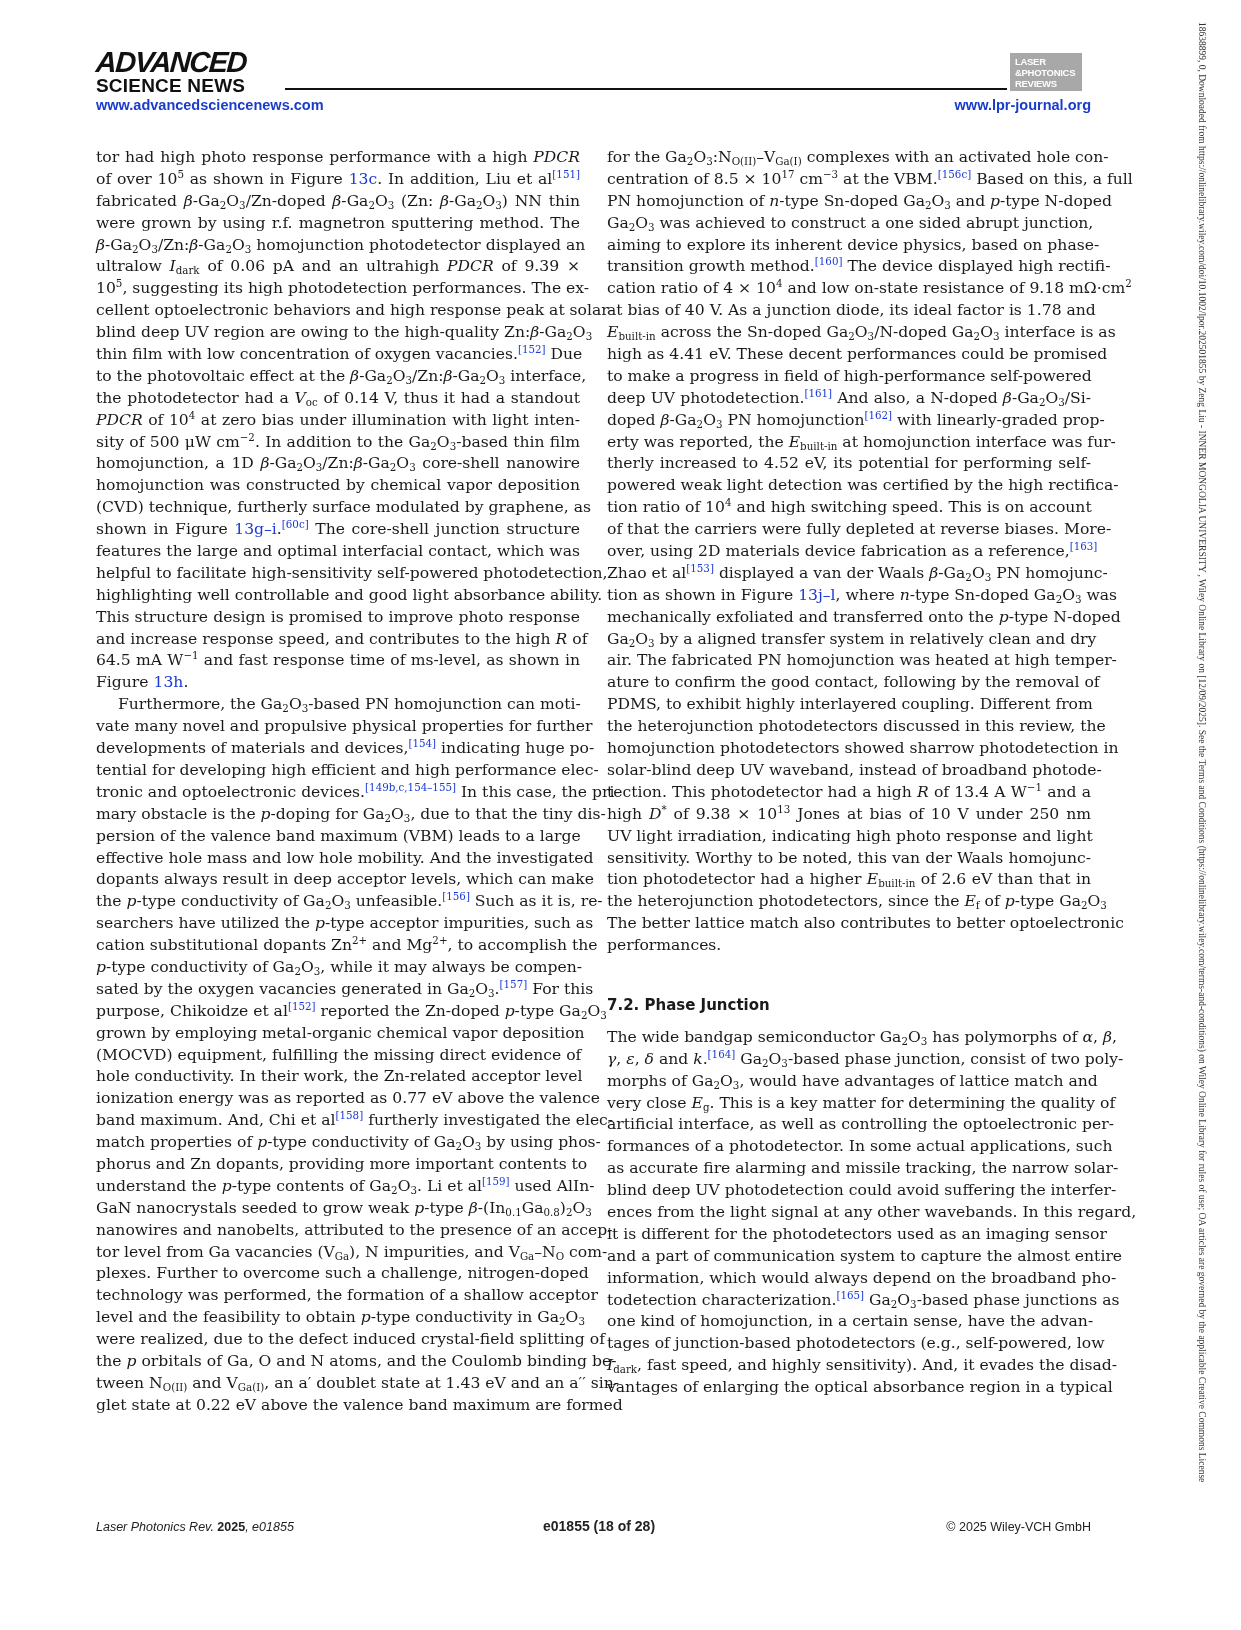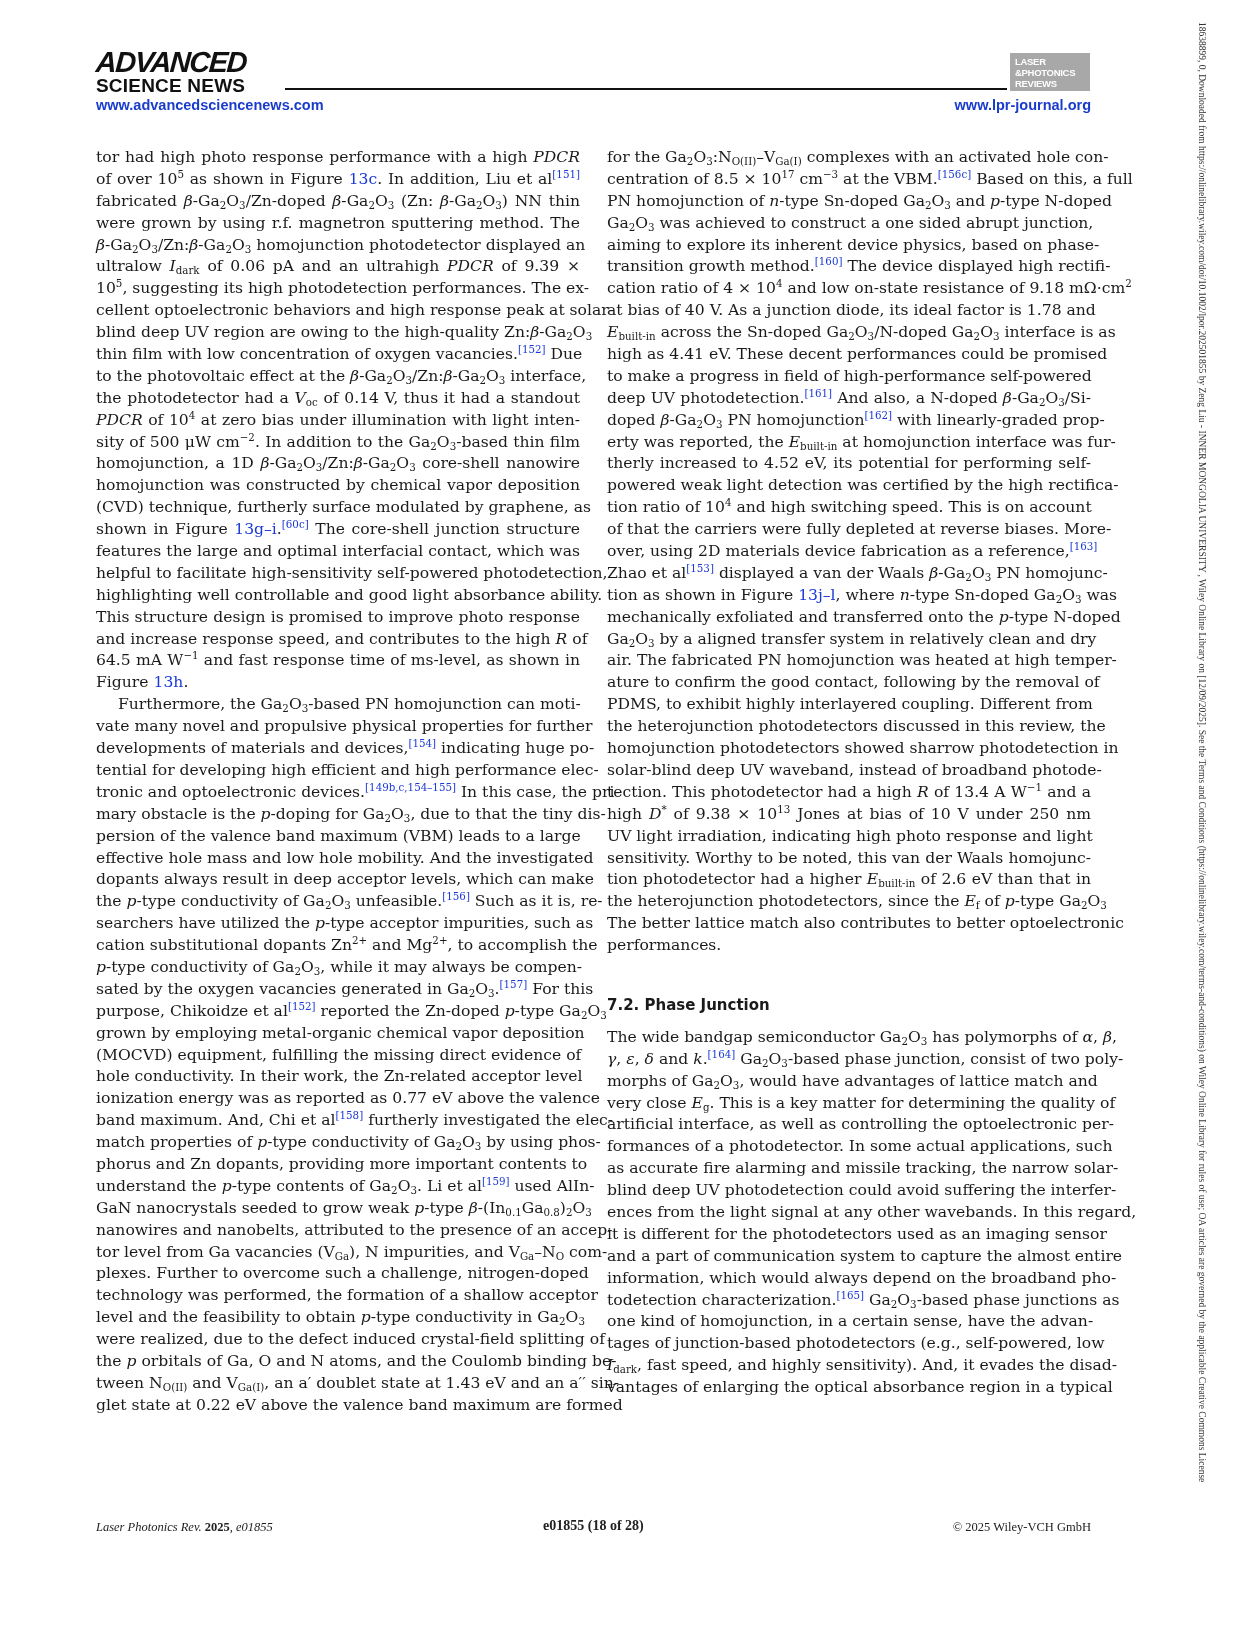--- a/index.html
+++ b/index.html
@@ -1,39 +1,39 @@
 <!DOCTYPE html>
 <html><head>
 <meta charset="utf-8">
 <style>
   html, body { margin: 0; padding: 0; background: #ffffff; }
   body { width: 1241px; height: 1630px; position: relative; overflow: hidden; font-family: "DejaVu Serif", serif; color: #1a1a1a; }
   .logo { position: absolute; left: 96px; top: 48px; font-family: "Liberation Sans", sans-serif; font-weight: bold; line-height: 1; color: #111; }
   .logo .l1 { font-size: 29px; letter-spacing: -1.5px; font-style: italic; transform: skewX(-4deg); display: block; }
   .logo .l2 { font-size: 19px; letter-spacing: 0.2px; display: block; margin-top: -1px; }
   .header-rule { position: absolute; left: 285px; top: 88px; width: 722px; height: 2px; background: #111; }
-  .lpr-logo { position: absolute; left: 1010px; top: 53px; width: 80px; height: 38px; background: #a8a8a8; color: #fff; font-family: "Liberation Sans", sans-serif; font-weight: bold; font-size: 9.5px; line-height: 11px; padding: 3px 0 0 5px; box-sizing: border-box; letter-spacing: -0.3px; }
+  .lpr-logo { position: absolute; left: 1010px; top: 53px; width: 72px; height: 38px; background: #a8a8a8; color: #fff; font-family: "Liberation Sans", sans-serif; font-weight: bold; font-size: 9.5px; line-height: 11px; padding: 3px 0 0 5px; box-sizing: border-box; letter-spacing: -0.3px; }
   .site-left, .site-right { position: absolute; top: 97px; font-family: "Liberation Sans", sans-serif; font-weight: bold; font-size: 14.5px; color: #1a3ccd; text-decoration: none; }
   .site-left { left: 96px; }
   .site-right { right: 150px; text-align: center; }
   .sidebar-note { position: absolute; left: 1192px; top: 22px; width: 20px; height: 1590px; writing-mode: vertical-rl; font-family: "Liberation Serif", serif; font-size: 9.5px; color: #333; white-space: nowrap; line-height: 20px; }
   .col { position: absolute; top: 147px; width: 484px; font-size: 15.6px; line-height: 21.9px; }
   .col.left { left: 96px; }
   .col.right { left: 607px; }
   .line { display: block; text-align: justify; text-align-last: justify; white-space: nowrap; height: 21.9px; overflow: visible; }
   .line.last { text-align-last: left; }
   .line.indent { padding-left: 22px; }
   .line.gap { height: 21.9px; }
   .heading { font-family: "DejaVu Sans", sans-serif; font-weight: bold; font-size: 15px; height: 40px; line-height: 40px; margin-top: 6px; margin-bottom: 2px; display: block; }
   sub { font-size: 0.66em; line-height: 0; vertical-align: -0.3em; }
   sup { font-size: 0.66em; line-height: 0; vertical-align: 0.55em; }
   .ref { color: #1b39d6; }
   .fig { color: #1b39d6; }
   i { font-style: italic; }
-  .footer { position: absolute; top: 1520px; font-family: Liberation Serif, serif; font-size: 12.5px; color: #222; }
+  .footer { position: absolute; top: 1520px; font-family: Liberation Sans, sans-serif; font-size: 12.5px; color: #222; }
   .footer.left { left: 96px; font-style: italic; }
   .footer.left b { font-style: normal; }
   .footer.center { left: 543px; font-weight: bold; font-size: 14px; top: 1518px; }
   .footer.right { right: 150px; }
 </style>
 </head>
 <body>
 
 <div class="logo">
   <span class="l1">ADVANCED</span>

